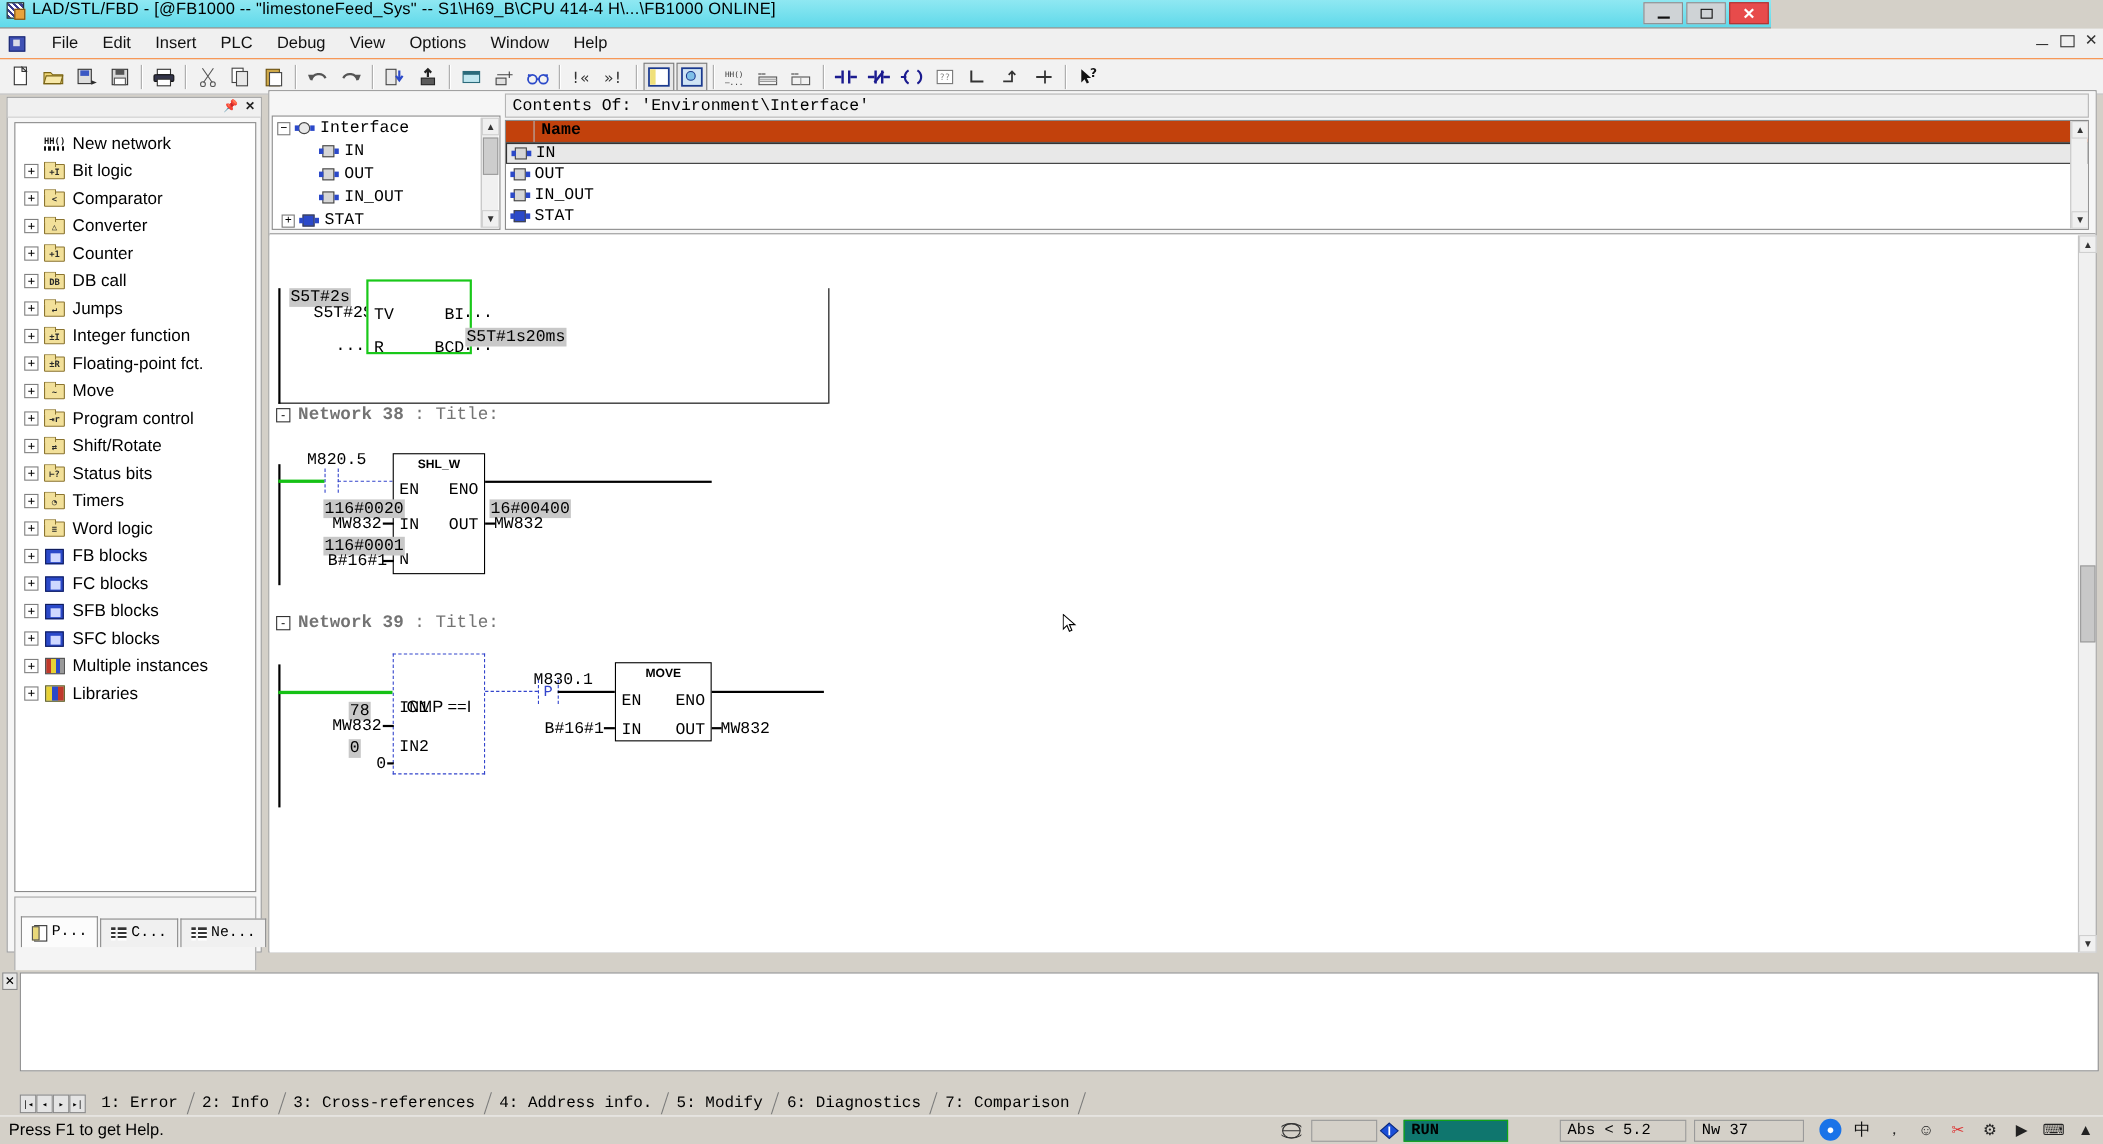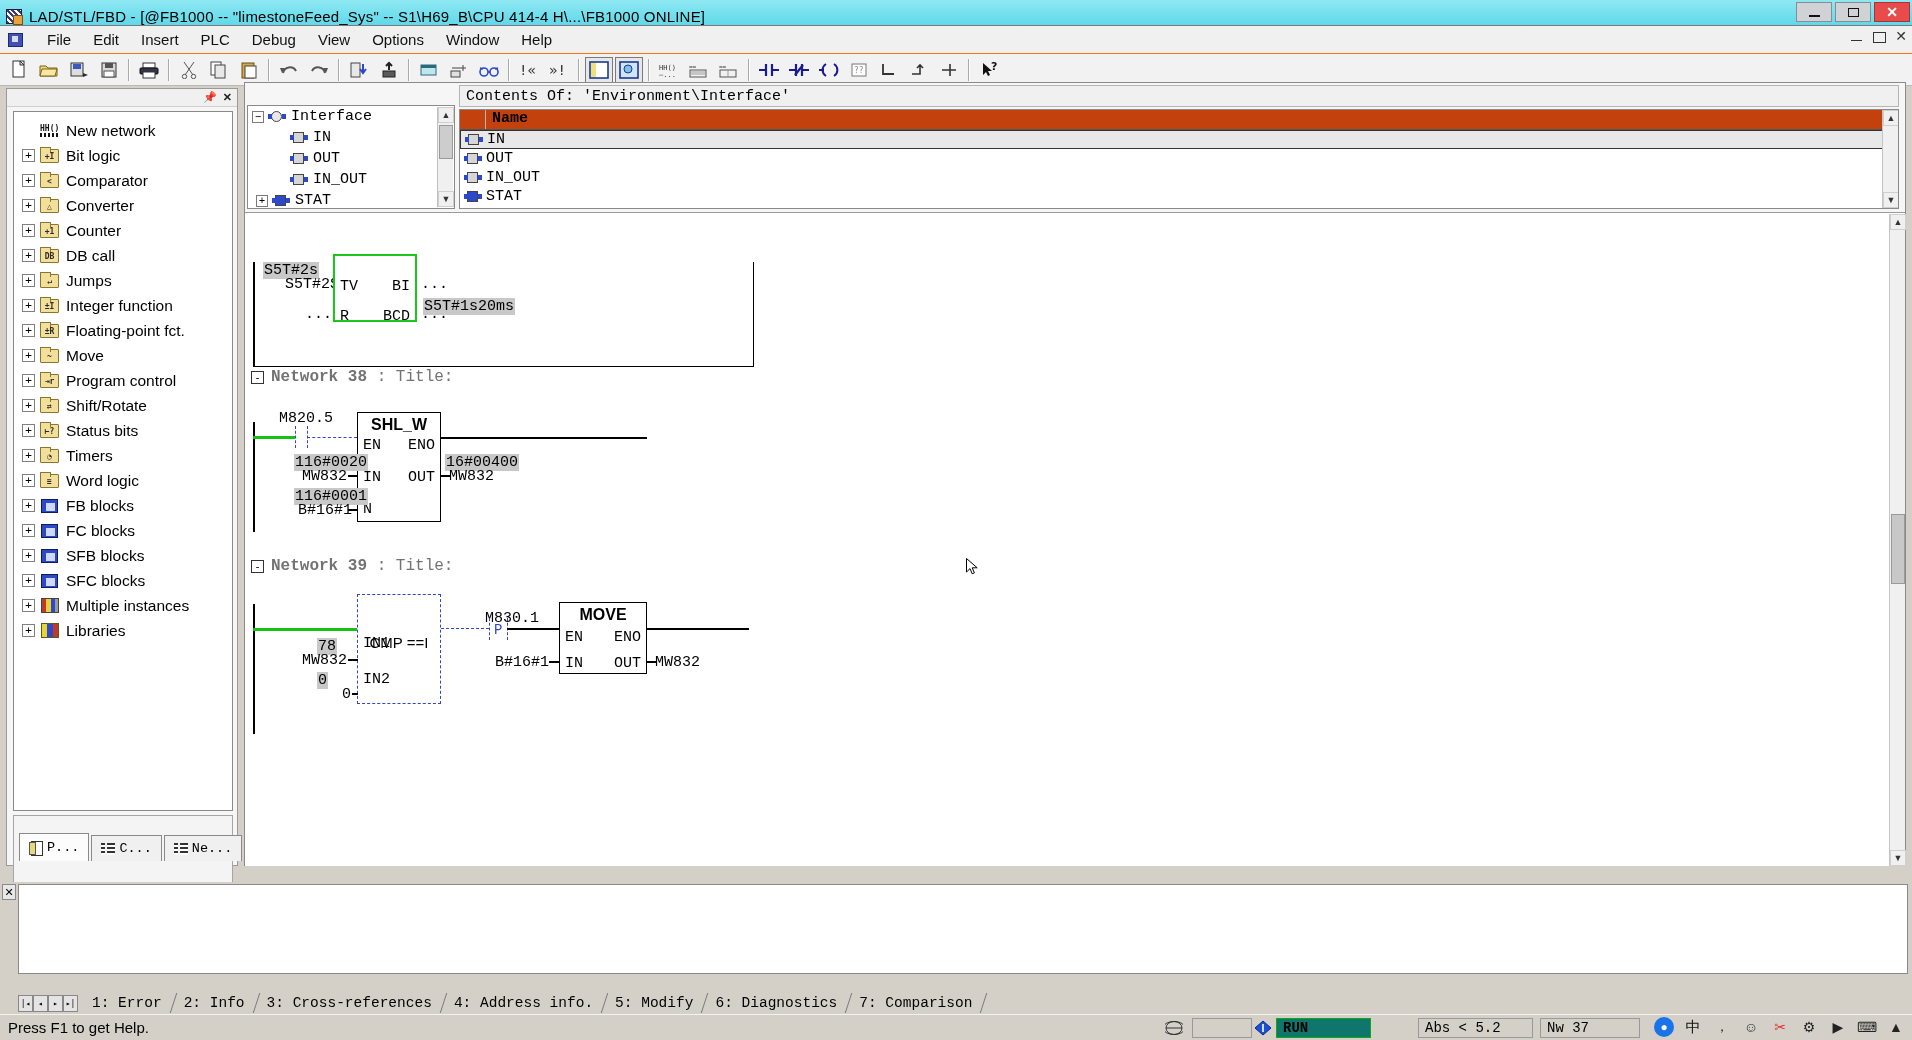--- a/index.html
+++ b/index.html
@@ -7,23 +7,23 @@
     margin: 0; padding: 0;
     width: 1912px; height: 1040px;
     overflow: hidden;
     font-family: "Liberation Sans", sans-serif;
     background: #d4d0c8;
   }
   .app { position: relative; width: 1912px; height: 1040px; background: #d4d0c8; }
 
   
   .titlebar {
-    position: absolute; left: 0; top: 0; width: 1912px; height: 26px;
+    position: absolute; left: 0; top: 0; width: 1610px; height: 26px;
     background: linear-gradient(#8fe8f2, #5fd9ea);
-    display: flex; align-items: flex-end;
+    display: flex; align-items: flex-start;
     border-bottom: 1px solid #7a7a7a;
   }
   .titlebar .tb-icon {
     width: 20px; height: 18px; margin: 0 5px 0 4px;
     position: relative; flex: none;
   }
   .titlebar .tb-icon:before {
     content: ""; position: absolute; left: 2px; top: 2px; width: 14px; height: 13px;
     background:
       repeating-linear-gradient(45deg, #3b3b8c 0 2px, #fff 2px 4px);
@@ -271,21 +271,21 @@
     font-size: 11px; line-height: 11px; text-align: center; color: #000;
     font-family: "DejaVu Sans Mono", monospace;
   }
   .fbblock {
     position: absolute; background: #fff; border: 1.5px solid #000;
   }
   .fbblock.green { border: 2px solid #19c819; }
   .fbblock.dashedsel { border: 1.5px dashed #3344cc; }
   .fb-name {
     position: absolute; left: 0; right: 0; top: 3px; text-align: center;
-    font-family: "Liberation Sans", sans-serif; font-size: 16px; font-weight: bold; color: #000;
+    font-family: "Liberation Sans", sans-serif; font-size: 11px; font-weight: bold; color: #000;
   }
   .pin-l { position: absolute; left: 5px; font-family: "Liberation Mono", monospace; font-size: 15px; color: #000; }
   .pin-r { position: absolute; right: 5px; font-family: "Liberation Mono", monospace; font-size: 15px; color: #000; }
   .lbl {
     position: absolute; font-family: "Liberation Mono", monospace; font-size: 15px; color: #000; white-space: nowrap;
   }
   .lbl.hl { background: #c8c8c8; padding: 0 1px; }
   .wire { position: absolute; background: #000; }
   .wire.green { background: #15c115; height: 3px; }
   .rail { position: absolute; width: 2px; background: #000; }
@@ -934,21 +934,21 @@
       </div>
     </div>
 
     <div class="ladder">
 
       <div>
         <div class="rail" style="left:8px; top:48px; height:105px;"></div>
         <div class="lbl hl" style="left:18px; top:48px;">S5T#2s</div>
         <div class="lbl" style="left:40px; top:62px;">S5T#2S</div>
         <div class="wire" style="left:104px; top:70px; width:12px; height:2px;"></div>
-        <div class="fbblock green" style="left:88px; top:40px; width:84px; height:68px;">
+        <div class="fbblock green" style="left:88px; top:40px; width:96px; height:68px;">
           <span class="pin-l" style="top:22px;">TV</span>
           <span class="pin-r" style="top:22px;">BI</span>
           <span class="pin-l" style="top:52px;">R</span>
           <span class="pin-r" style="top:52px;">BCD</span>
         </div>
         <div class="lbl" style="left:60px; top:92px;">...</div>
         <div class="lbl" style="left:176px; top:62px;">...</div>
         <div class="lbl hl" style="left:178px; top:84px;">S5T#1s20ms</div>
         <div class="lbl" style="left:176px; top:92px;">...</div>
         <div class="wire" style="left:8px; top:152px; width:500px; height:1px;"></div>

